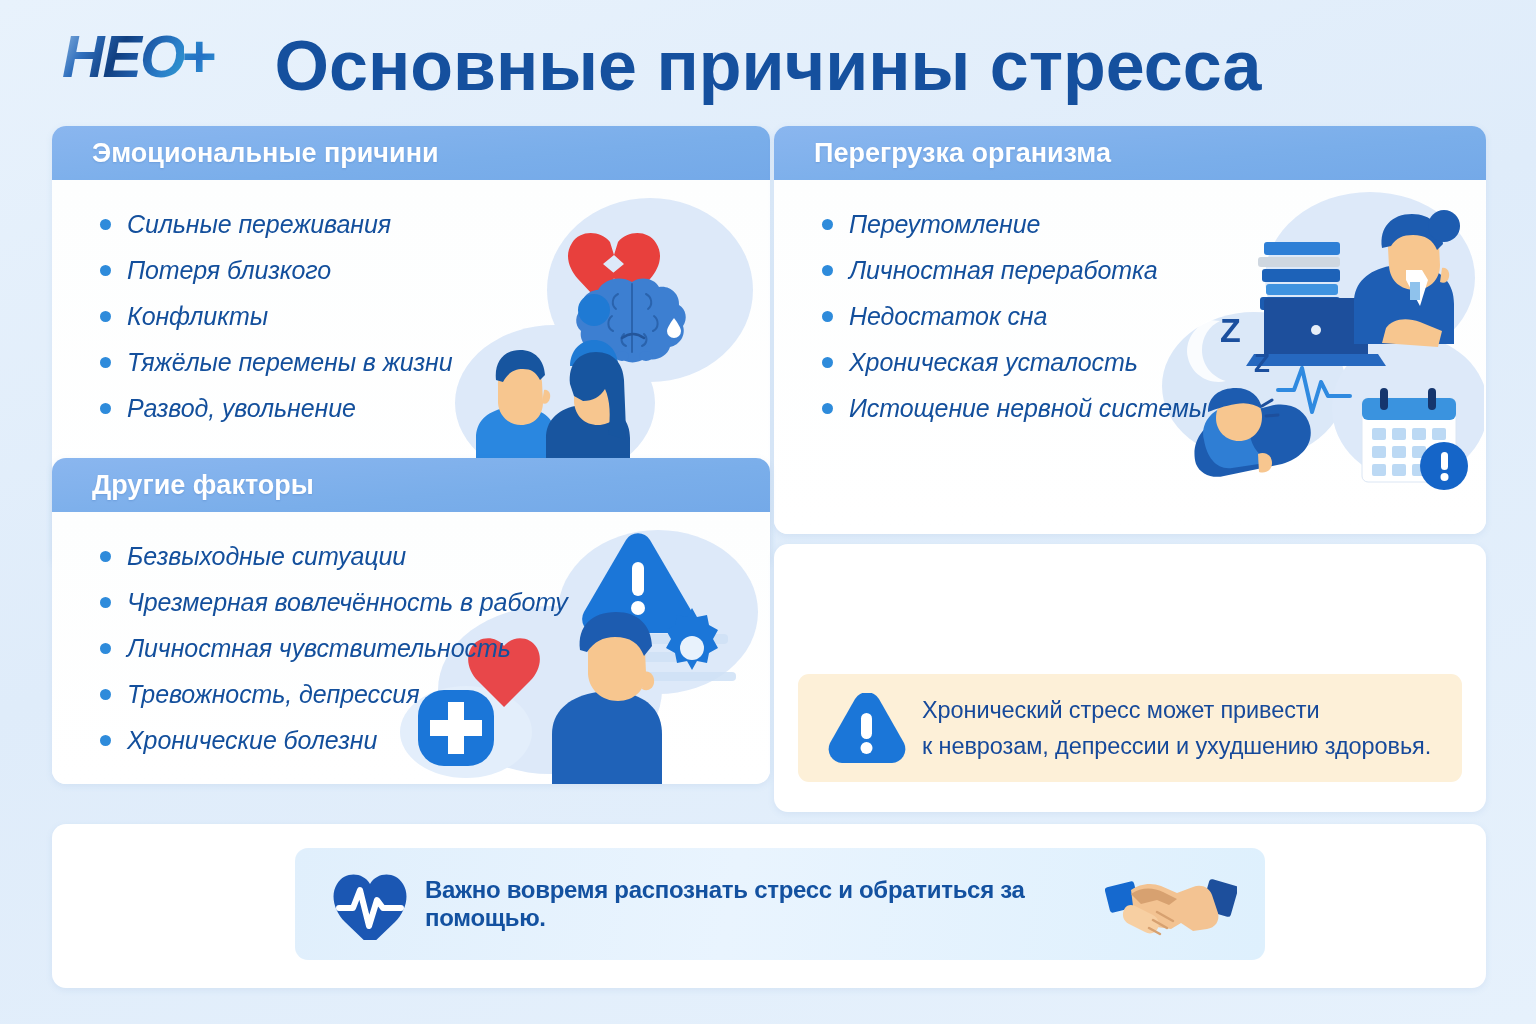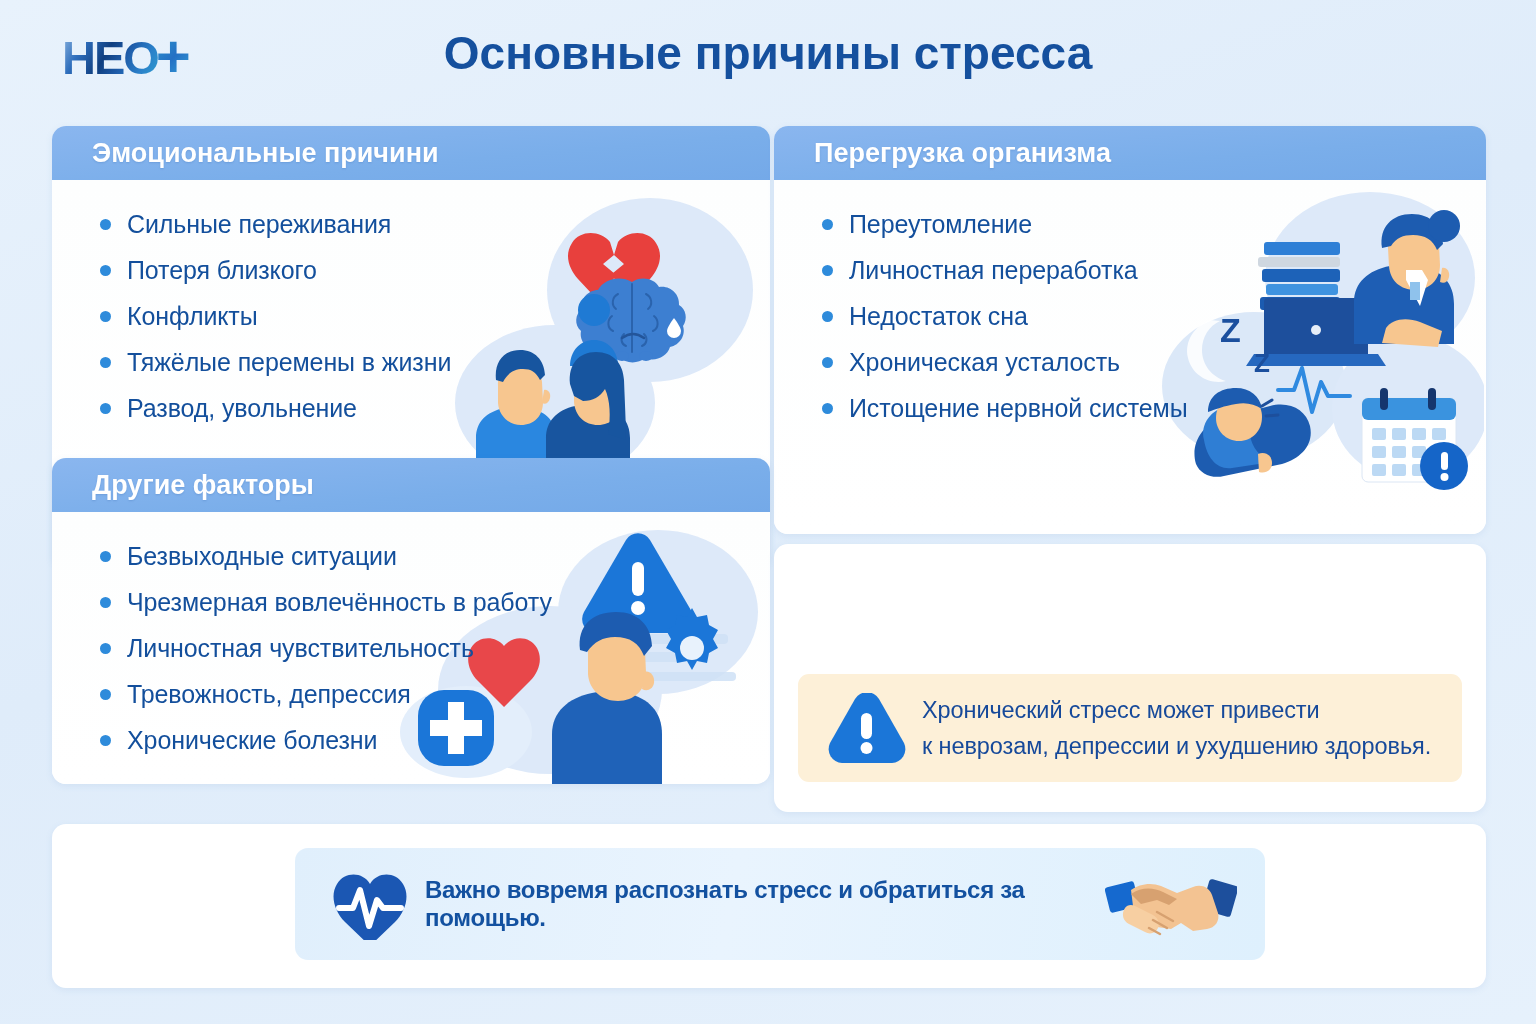--- a/index.html
+++ b/index.html
@@ -30,47 +30,48 @@
     position: absolute;
     left: 62px; top: 26px;
     width: 185px; height: 62px;
     display: flex;
     align-items: center;
   }
 
   .logo-text {
     font-family: "Liberation Sans", sans-serif;
     font-weight: bold;
-    font-size: 47px;
+    font-size: 59px;
     letter-spacing: -2px;
     line-height: 1;
     background: linear-gradient(120deg, #8fb6e0 0%, #2f6fbd 22%, #103f80 45%, #1e5ba8 62%, #2a7fc9 80%, #2f9fd0 100%);
     -webkit-background-clip: text;
     background-clip: text;
     color: transparent;
+    font-style: italic;
   }
 
   .logo-plus {
     font-family: "Liberation Sans", sans-serif;
     font-weight: bold;
     font-size: 60px;
     line-height: 1;
     margin-left: -2px;
     background: linear-gradient(135deg, #2f9fd0 0%, #2470c4 50%, #3bb0dd 100%);
     -webkit-background-clip: text;
     background-clip: text;
     color: transparent;
   }
 
   .title {
     position: absolute;
     left: 0; top: 26px;
     width: 1536px;
     text-align: center;
-    font-size: 46px;
+    font-size: 70px;
     font-weight: bold;
     color: #15509e;
     letter-spacing: 0px;
   }
 
   
   .card {
     position: absolute;
     background: #ffffff;
     border-radius: 14px;
@@ -97,20 +98,21 @@
     position: relative;
     padding: 30px 0 0 0;
     height: calc(100% - 54px);
     background: linear-gradient(180deg, #fdfefe 0%, #ffffff 100%);
   }
 
   .bullets {
     list-style: none;
     position: relative;
     z-index: 3;
+    font-style: italic;
   }
 
   .bullets li {
     display: flex;
     align-items: center;
     padding-left: 48px;
     margin-bottom: 17px;
   }
 
   .dot {

